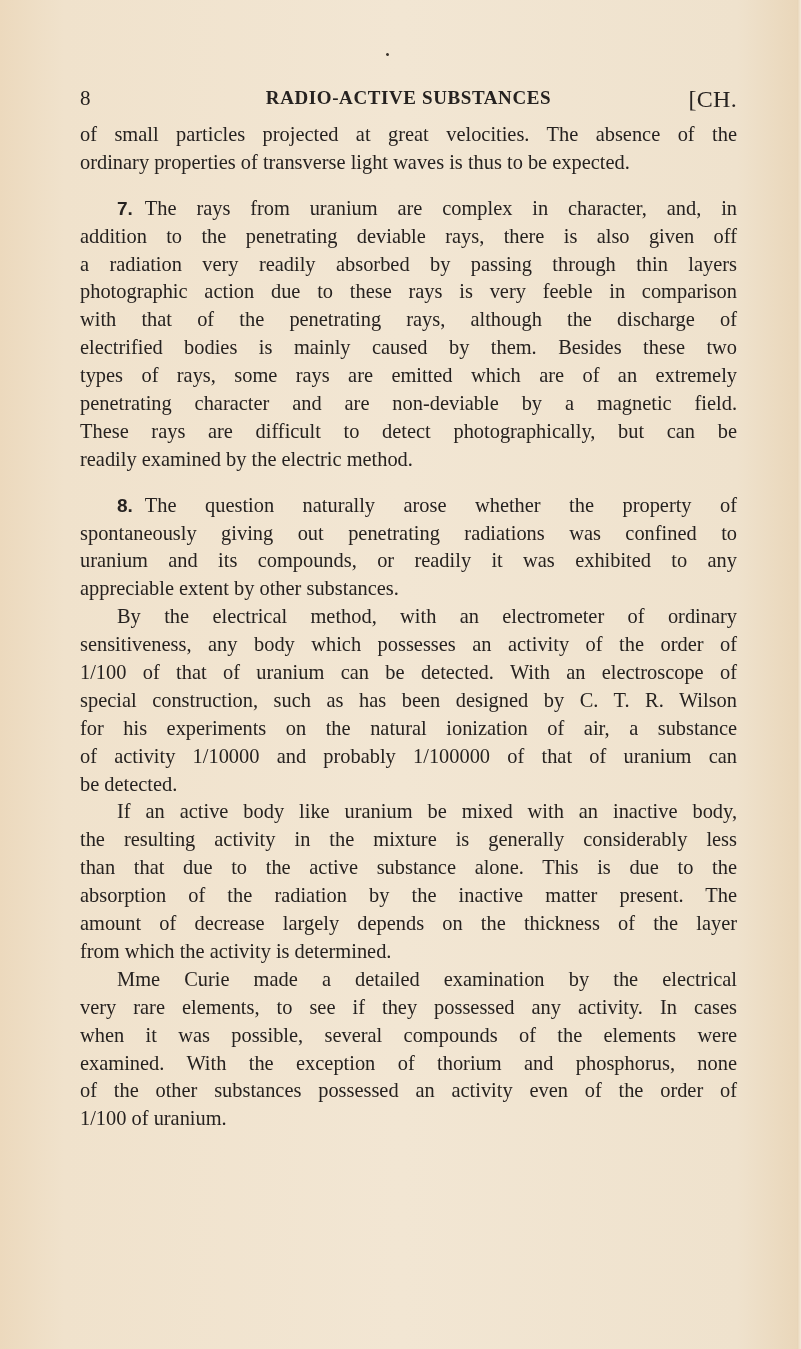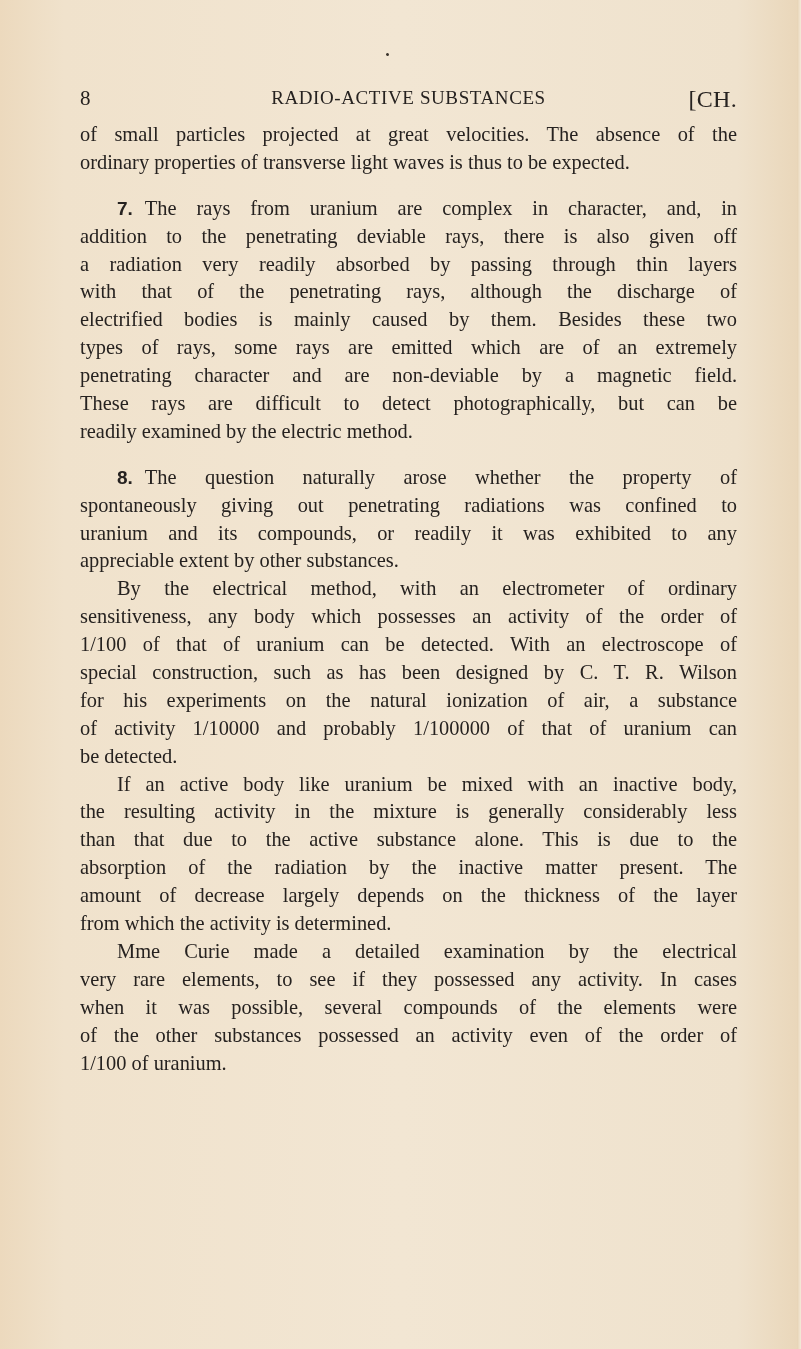--- a/index.html
+++ b/index.html
@@ -13,21 +13,21 @@
   .page-edge {
     position: absolute; top: 0; right: 0; width: 4px; height: 100%;
     background: linear-gradient(90deg, #e6d2b3, #f4ead9);
   }
   .speck { position: absolute; left: 386px; top: 53px; width: 3px; height: 3px; background: #3b342c; border-radius: 50%; transform: rotate(-35deg); }
   .header {
     position: absolute; top: 86px; left: 80px; width: 657px; height: 26px;
     font-size: 19px; letter-spacing: 0.3px;
   }
   .header .num { position: absolute; left: 0; top: 0; font-size: 21px; }
-  .header .title { position: absolute; left: 0; right: 0; text-align: center; top: 1px; font-variant: small-caps; font-size: 19px; letter-spacing: 0.6px; }
+  .header .title { position: absolute; left: 0; right: 0; text-align: center; top: 1px; font-variant: small-caps; font-size: 19px; letter-spacing: 0.6px; font-weight: bold; }
   .header .ch { position: absolute; right: 0; top: 0; font-size: 24px; }
   .body-text {
     position: absolute; top: 121px; left: 80px; width: 657px;
     font-size: 20.4px; line-height: 27.9px;
   }
   .line { display: block; text-align: justify; text-align-last: justify; white-space: nowrap; height: 27.9px; }
   .line.last { text-align-last: left; }
   .line.indent { padding-left: 37px; }
   .gap { height: 18px; }
   .secnum { font-family: "Liberation Sans", "DejaVu Sans", sans-serif; font-weight: bold; font-size: 19px; }
@@ -55,20 +55,21 @@
 
   <div>
     <span class="line indent">
         <span class="line-inner" style="display:flex;justify-content:space-between;">
           <span class="secnum">7.</span>
           <span style="flex:1;margin-left:12px;text-align:justify;text-align-last:justify;">The rays from uranium are complex in character, and, in</span>
         </span>
       </span>
     <span class="line">addition to the penetrating deviable rays, there is also given off</span>
     <span class="line">a radiation very readily absorbed by passing through thin layers</span>
+    <span class="line">photographic action due to these rays is very feeble in comparison</span>
     <span class="line">with that of the penetrating rays, although the discharge of</span>
     <span class="line">electrified bodies is mainly caused by them.  Besides these two</span>
     <span class="line">types of rays, some rays are emitted which are of an extremely</span>
     <span class="line">penetrating character and are non-deviable by a magnetic field.</span>
     <span class="line">These rays are difficult to detect photographically, but can be</span>
     <span class="line last">readily examined by the electric method.</span>
   </div>
   <div class="gap"></div>
 
   <div>
@@ -99,16 +100,17 @@
     <span class="line">than that due to the active substance alone.  This is due to the</span>
     <span class="line">absorption of the radiation by the inactive matter present.  The</span>
     <span class="line">amount of decrease largely depends on the thickness of the layer</span>
     <span class="line last">from which the activity is determined.</span>
   </div>
 
   <div>
     <span class="line indent">Mme Curie made a detailed examination by the electrical</span>
     <span class="line">very rare elements, to see if they possessed any activity.  In cases</span>
     <span class="line">when it was possible, several compounds of the elements were</span>
+    <span class="line">examined.  With the exception of thorium and phosphorus, none</span>
     <span class="line">of the other substances possessed an activity even of the order of</span>
     <span class="line last">1/100 of uranium.</span>
   </div>
 </div>
 
 </body></html>

